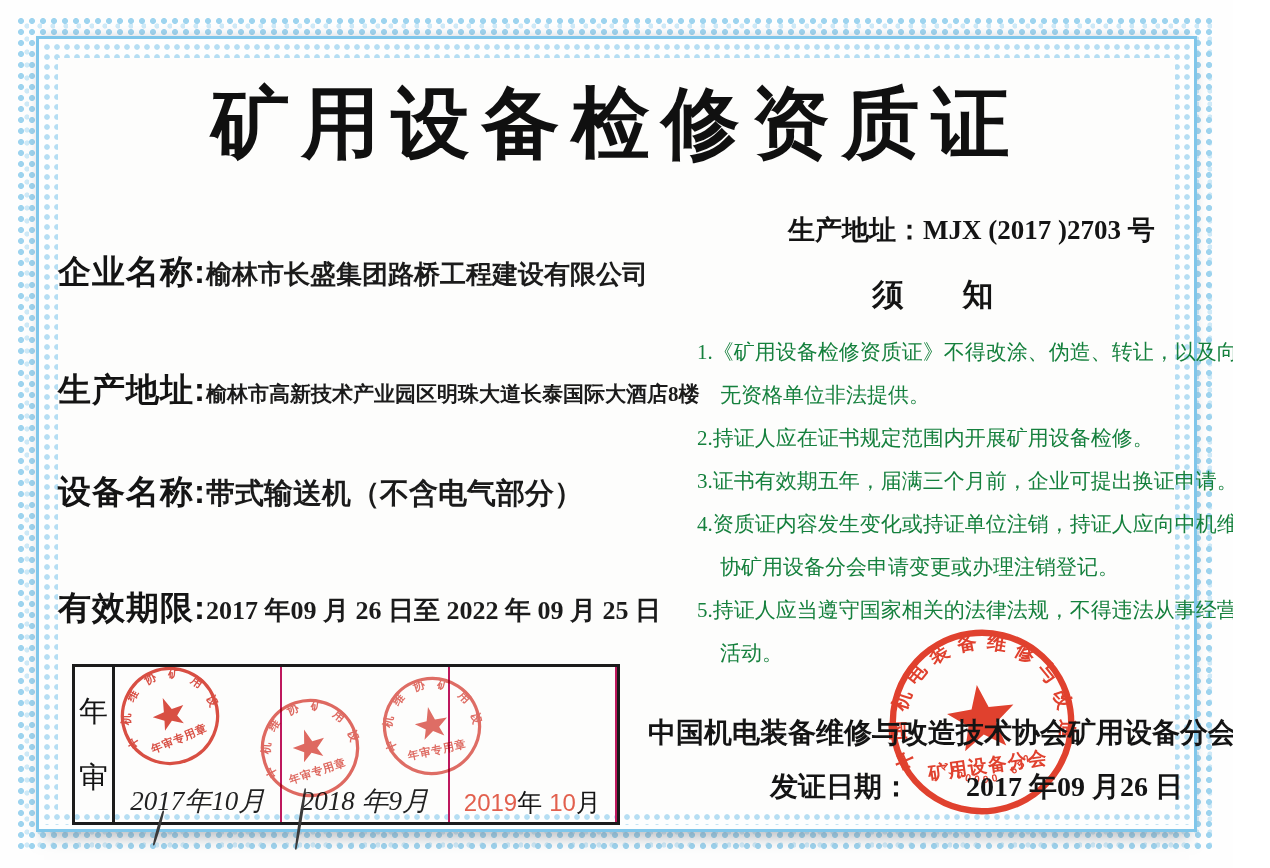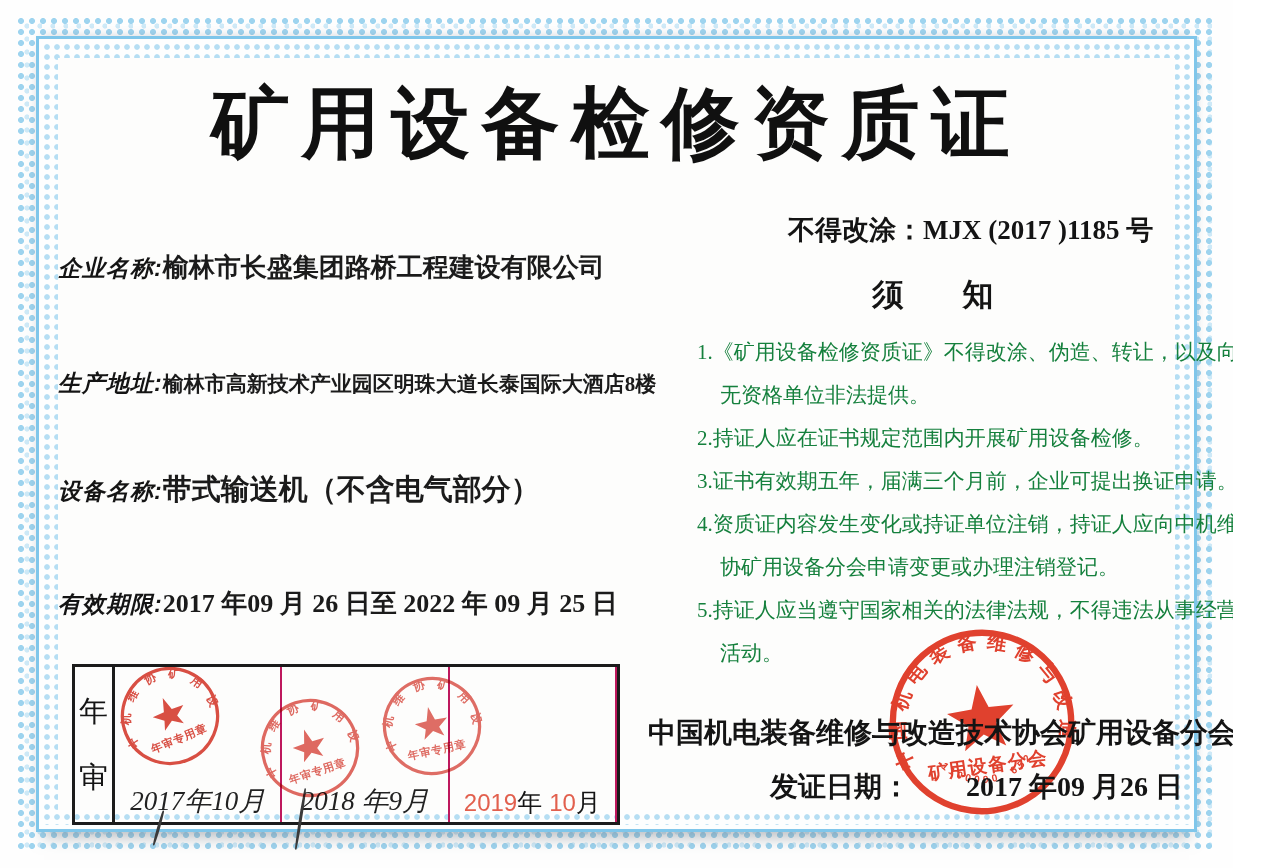--- a/index.html
+++ b/index.html
@@ -19,21 +19,21 @@
     background-size:10px 10px;}
   .paper{position:absolute;inset:58px;background:#fdfdfc;}
 
   .page-title{position:absolute;top:72px;left:0;right:0;text-align:center;
     font-size:78px;font-weight:bold;letter-spacing:12px;color:#101010;white-space:nowrap;}
 
   .cert-no{position:absolute;top:212px;left:788px;font-size:27px;font-weight:bold;
     font-family:"Liberation Serif","DejaVu Serif",serif;white-space:nowrap;}
 
   .field{position:absolute;left:58px;white-space:nowrap;}
-  .field .flabel{font-size:23px;font-weight:bold;letter-spacing:1px;font-style:italic;}
+  .field .flabel{font-size:33px;font-weight:bold;letter-spacing:1px;}
   .field .fvalue{font-family:"Liberation Serif","DejaVu Serif",serif;font-weight:bold;color:#1b1b1b;}
   .f-company{top:250px;}   .f-company .fvalue{font-size:26px;}
   .f-address{top:368px;}   .f-address .fvalue{font-size:21px;}
   .f-equipment{top:470px;} .f-equipment .fvalue{font-size:29px;}
   .f-validity{top:586px;}  .f-validity .fvalue{font-size:26px;}
 
   .notice-h{position:absolute;top:274px;left:700px;width:480px;text-align:center;
     font-size:31px;font-weight:600;letter-spacing:14px;font-family:"Liberation Serif",serif;}
   .notice{position:absolute;top:331px;left:697px;width:556px;font-size:21px;line-height:43px;
     font-family:"Liberation Serif","DejaVu Serif",serif;color:#15803d;}
@@ -73,21 +73,21 @@
 <div class="cert">
 
   <div class="deco-outer"></div>
   <div class="deco-line"></div>
   <div class="deco-inner"></div>
   <div class="paper"></div>
 
   <div class="page-title">矿用设备检修资质证</div>
 
   <div class="cert-no">
-    <span>不得改涂：</span><span>MJX (2017 )1185 号</span>
+    <span>生产地址：</span><span>MJX (2017 )2703 号</span>
   </div>
 
   <div class="field f-company">
     <span class="flabel">企业名称:</span><span class="fvalue">榆林市长盛集团路桥工程建设有限公司</span>
   </div>
   <div class="field f-address">
     <span class="flabel">生产地址:</span><span class="fvalue">榆林市高新技术产业园区明珠大道长泰国际大酒店8楼</span>
   </div>
   <div class="field f-equipment">
     <span class="flabel">设备名称:</span><span class="fvalue">带式输送机（不含电气部分）</span>

